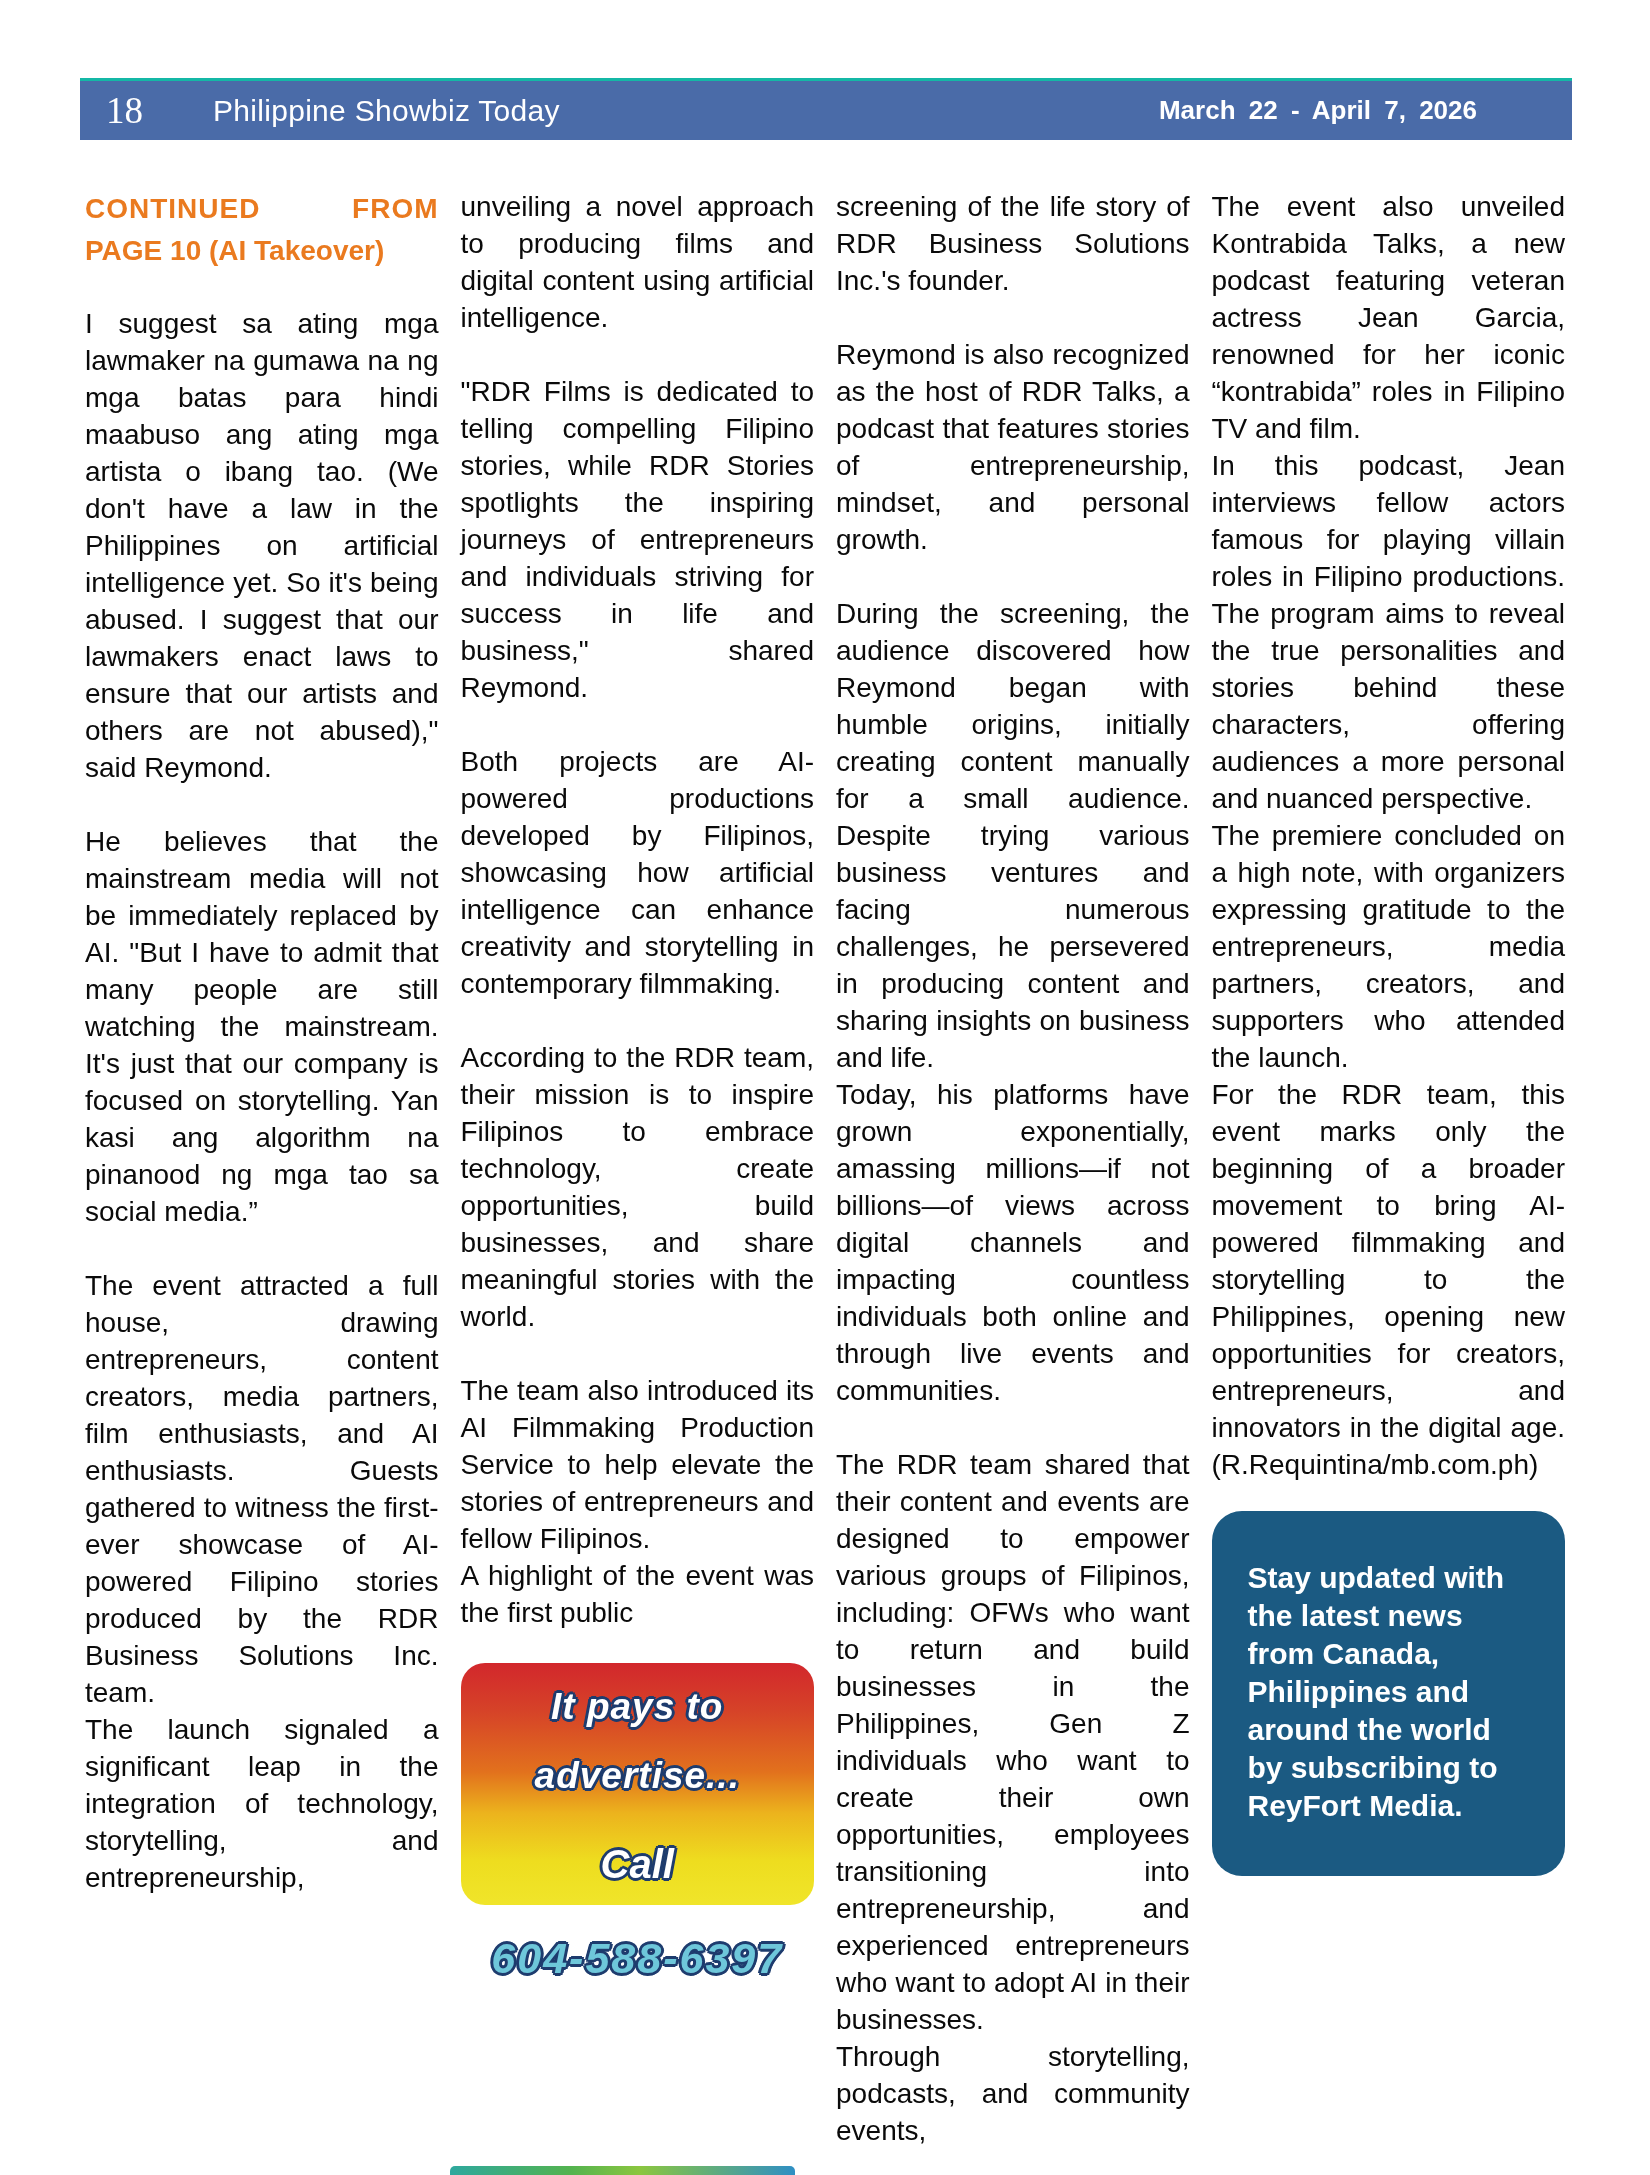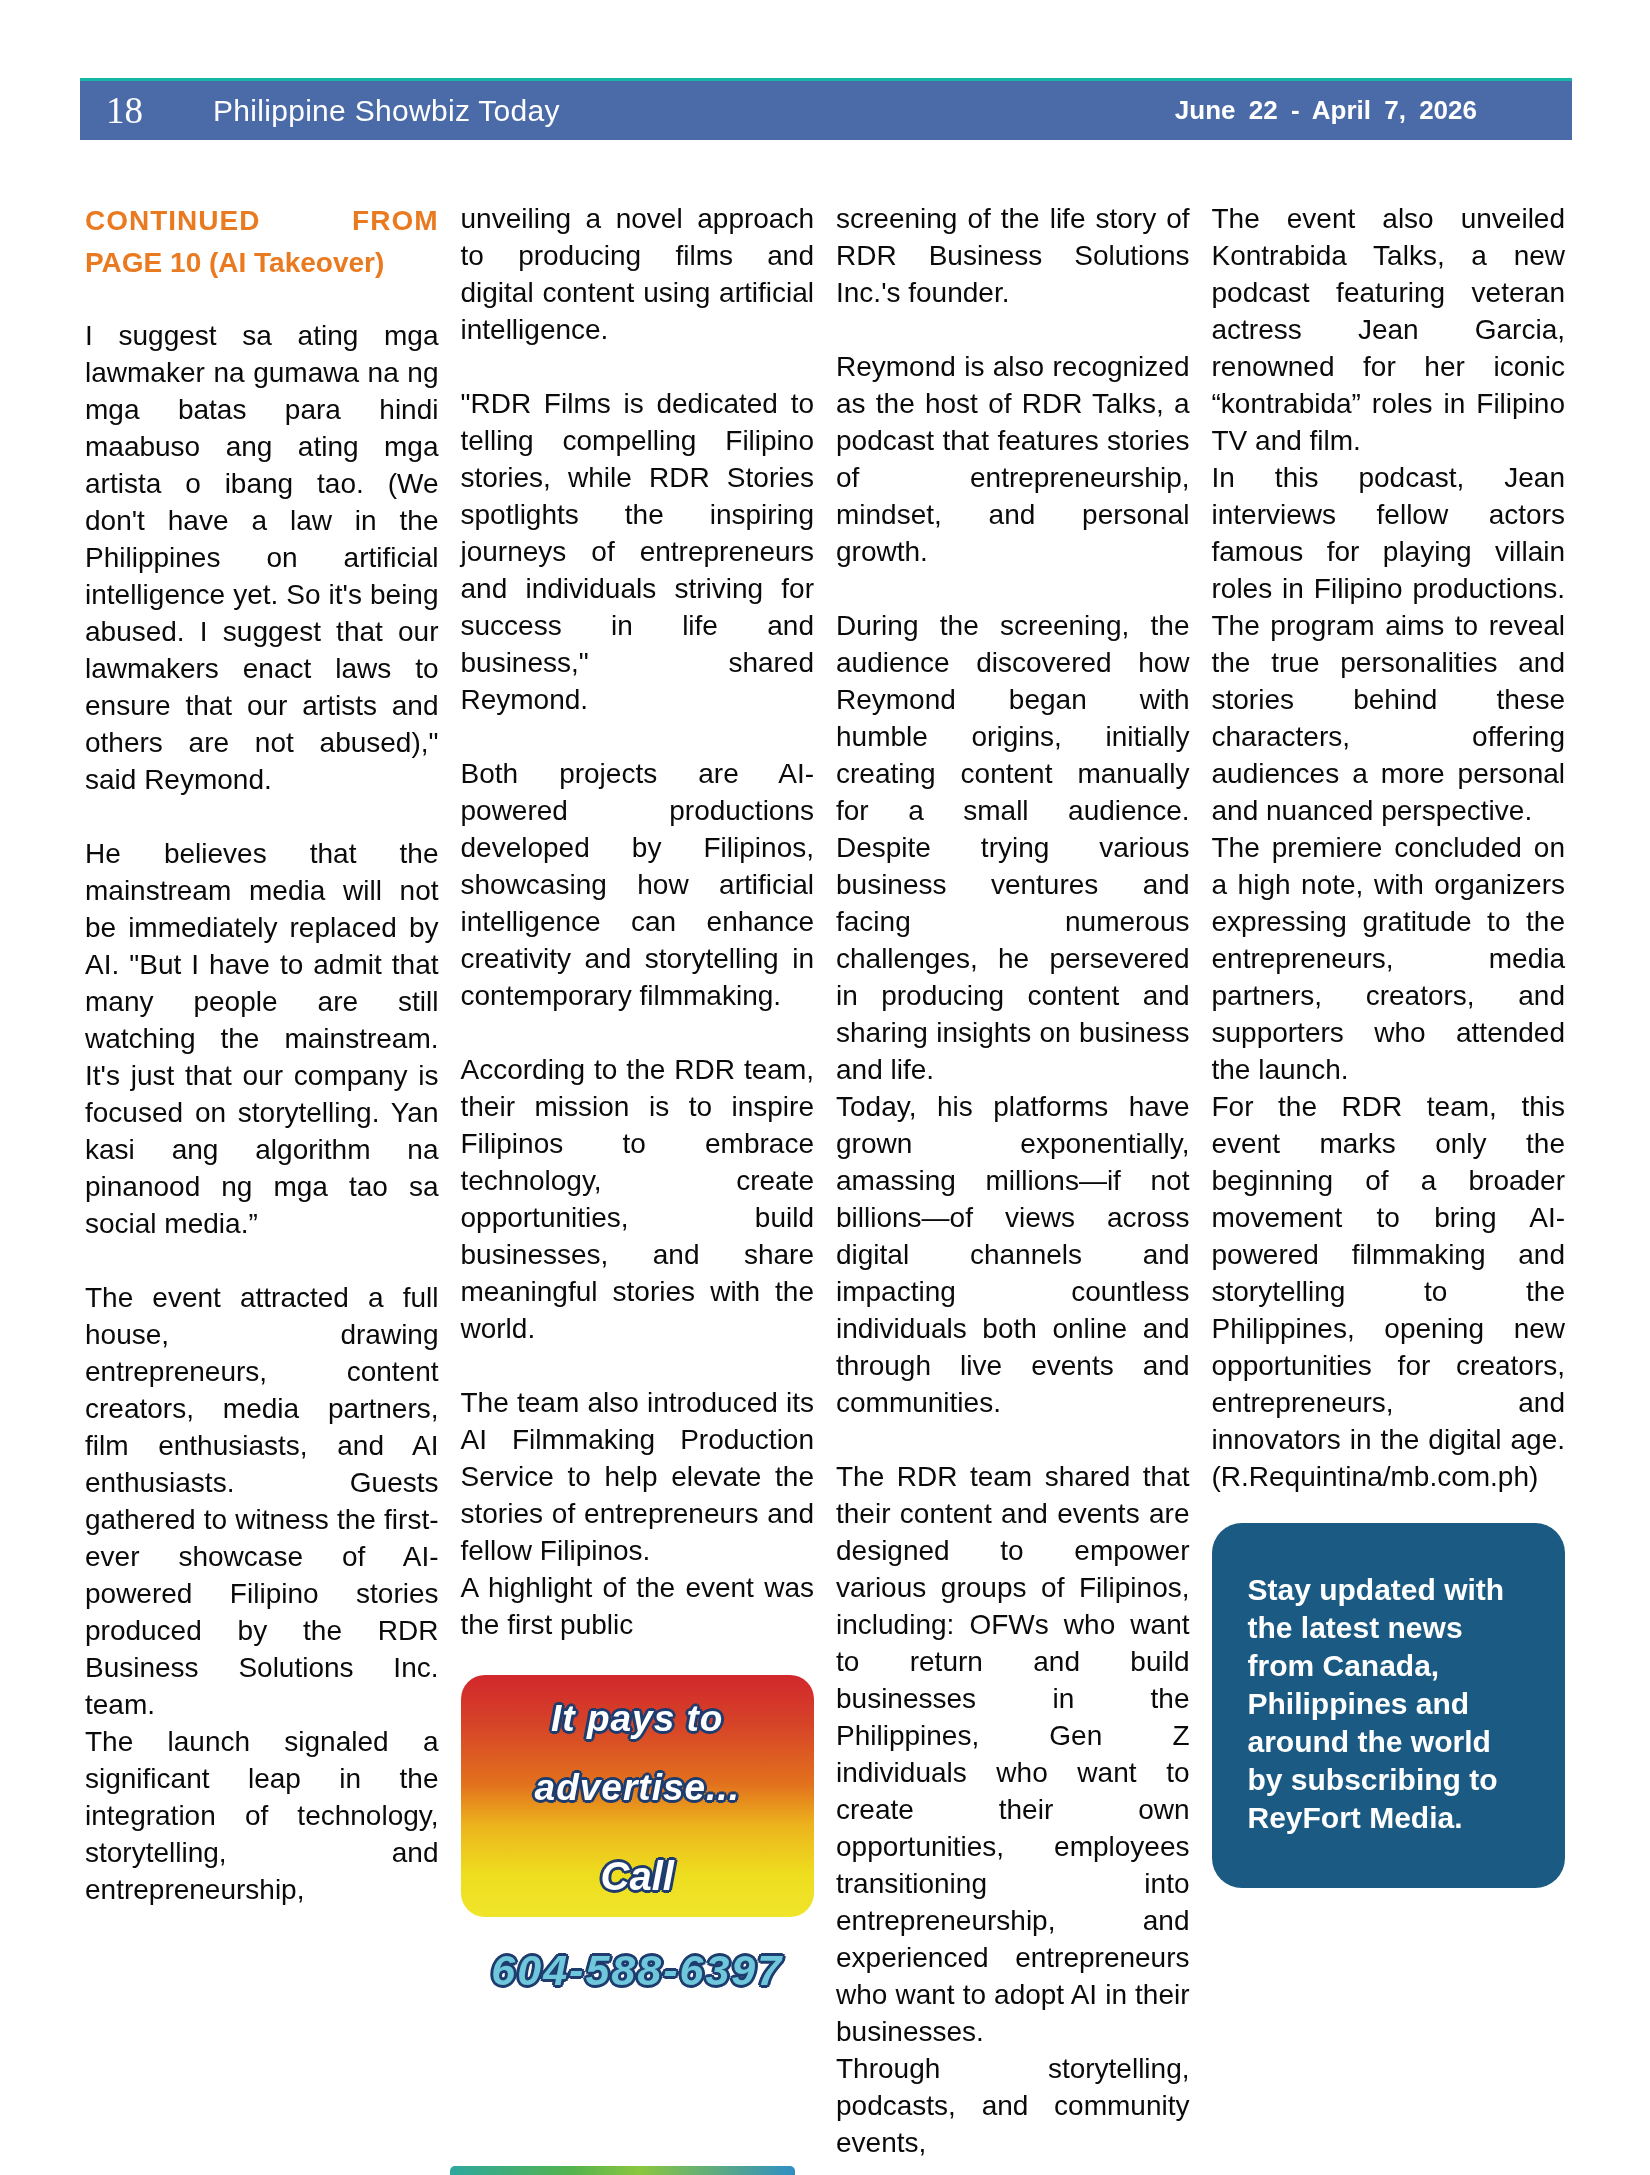--- a/index.html
+++ b/index.html
@@ -38,21 +38,21 @@
     margin-left: auto;
     margin-right: 95px;
     font-size: 26px;
     font-weight: 700;
     word-spacing: 6px;
   }
 
   
   .columns {
     position: absolute;
-    left: 85px; top: 200px;
+    left: 85px; top: 188px;
     width: 1480px;
     display: flex;
     gap: 22px;
   }
   .col { flex: 1; min-width: 0; }
 
   .col p {
     margin: 0;
     font-size: 28px;
     line-height: 37px;
@@ -145,21 +145,21 @@
   }
 </style>
 </head>
 <body>
 
 <div class="page">
 
   <div class="header-bar">
     <span class="page-num">18</span>
     <span class="pub-title">Philippine Showbiz Today</span>
-    <span class="issue-date">June 22 - April 7, 2026</span>
+    <span class="issue-date">March 22 - April 7, 2026</span>
   </div>
 
   <div class="columns">
 
     <div class="col">
       <h2 class="cont-heading">
         <span class="line1">CONTINUED FROM</span>
         <span class="line2">PAGE 10 (AI Takeover)</span>
       </h2>
       <p class="gap">I suggest sa ating mga lawmaker na gumawa na ng mga batas para hindi maabuso ang ating mga artista o ibang tao. (We don't have a law in the Philippines on artificial intelligence yet. So it's being abused. I suggest that our lawmakers enact laws to ensure that our artists and others are not abused)," said Reymond.</p>

